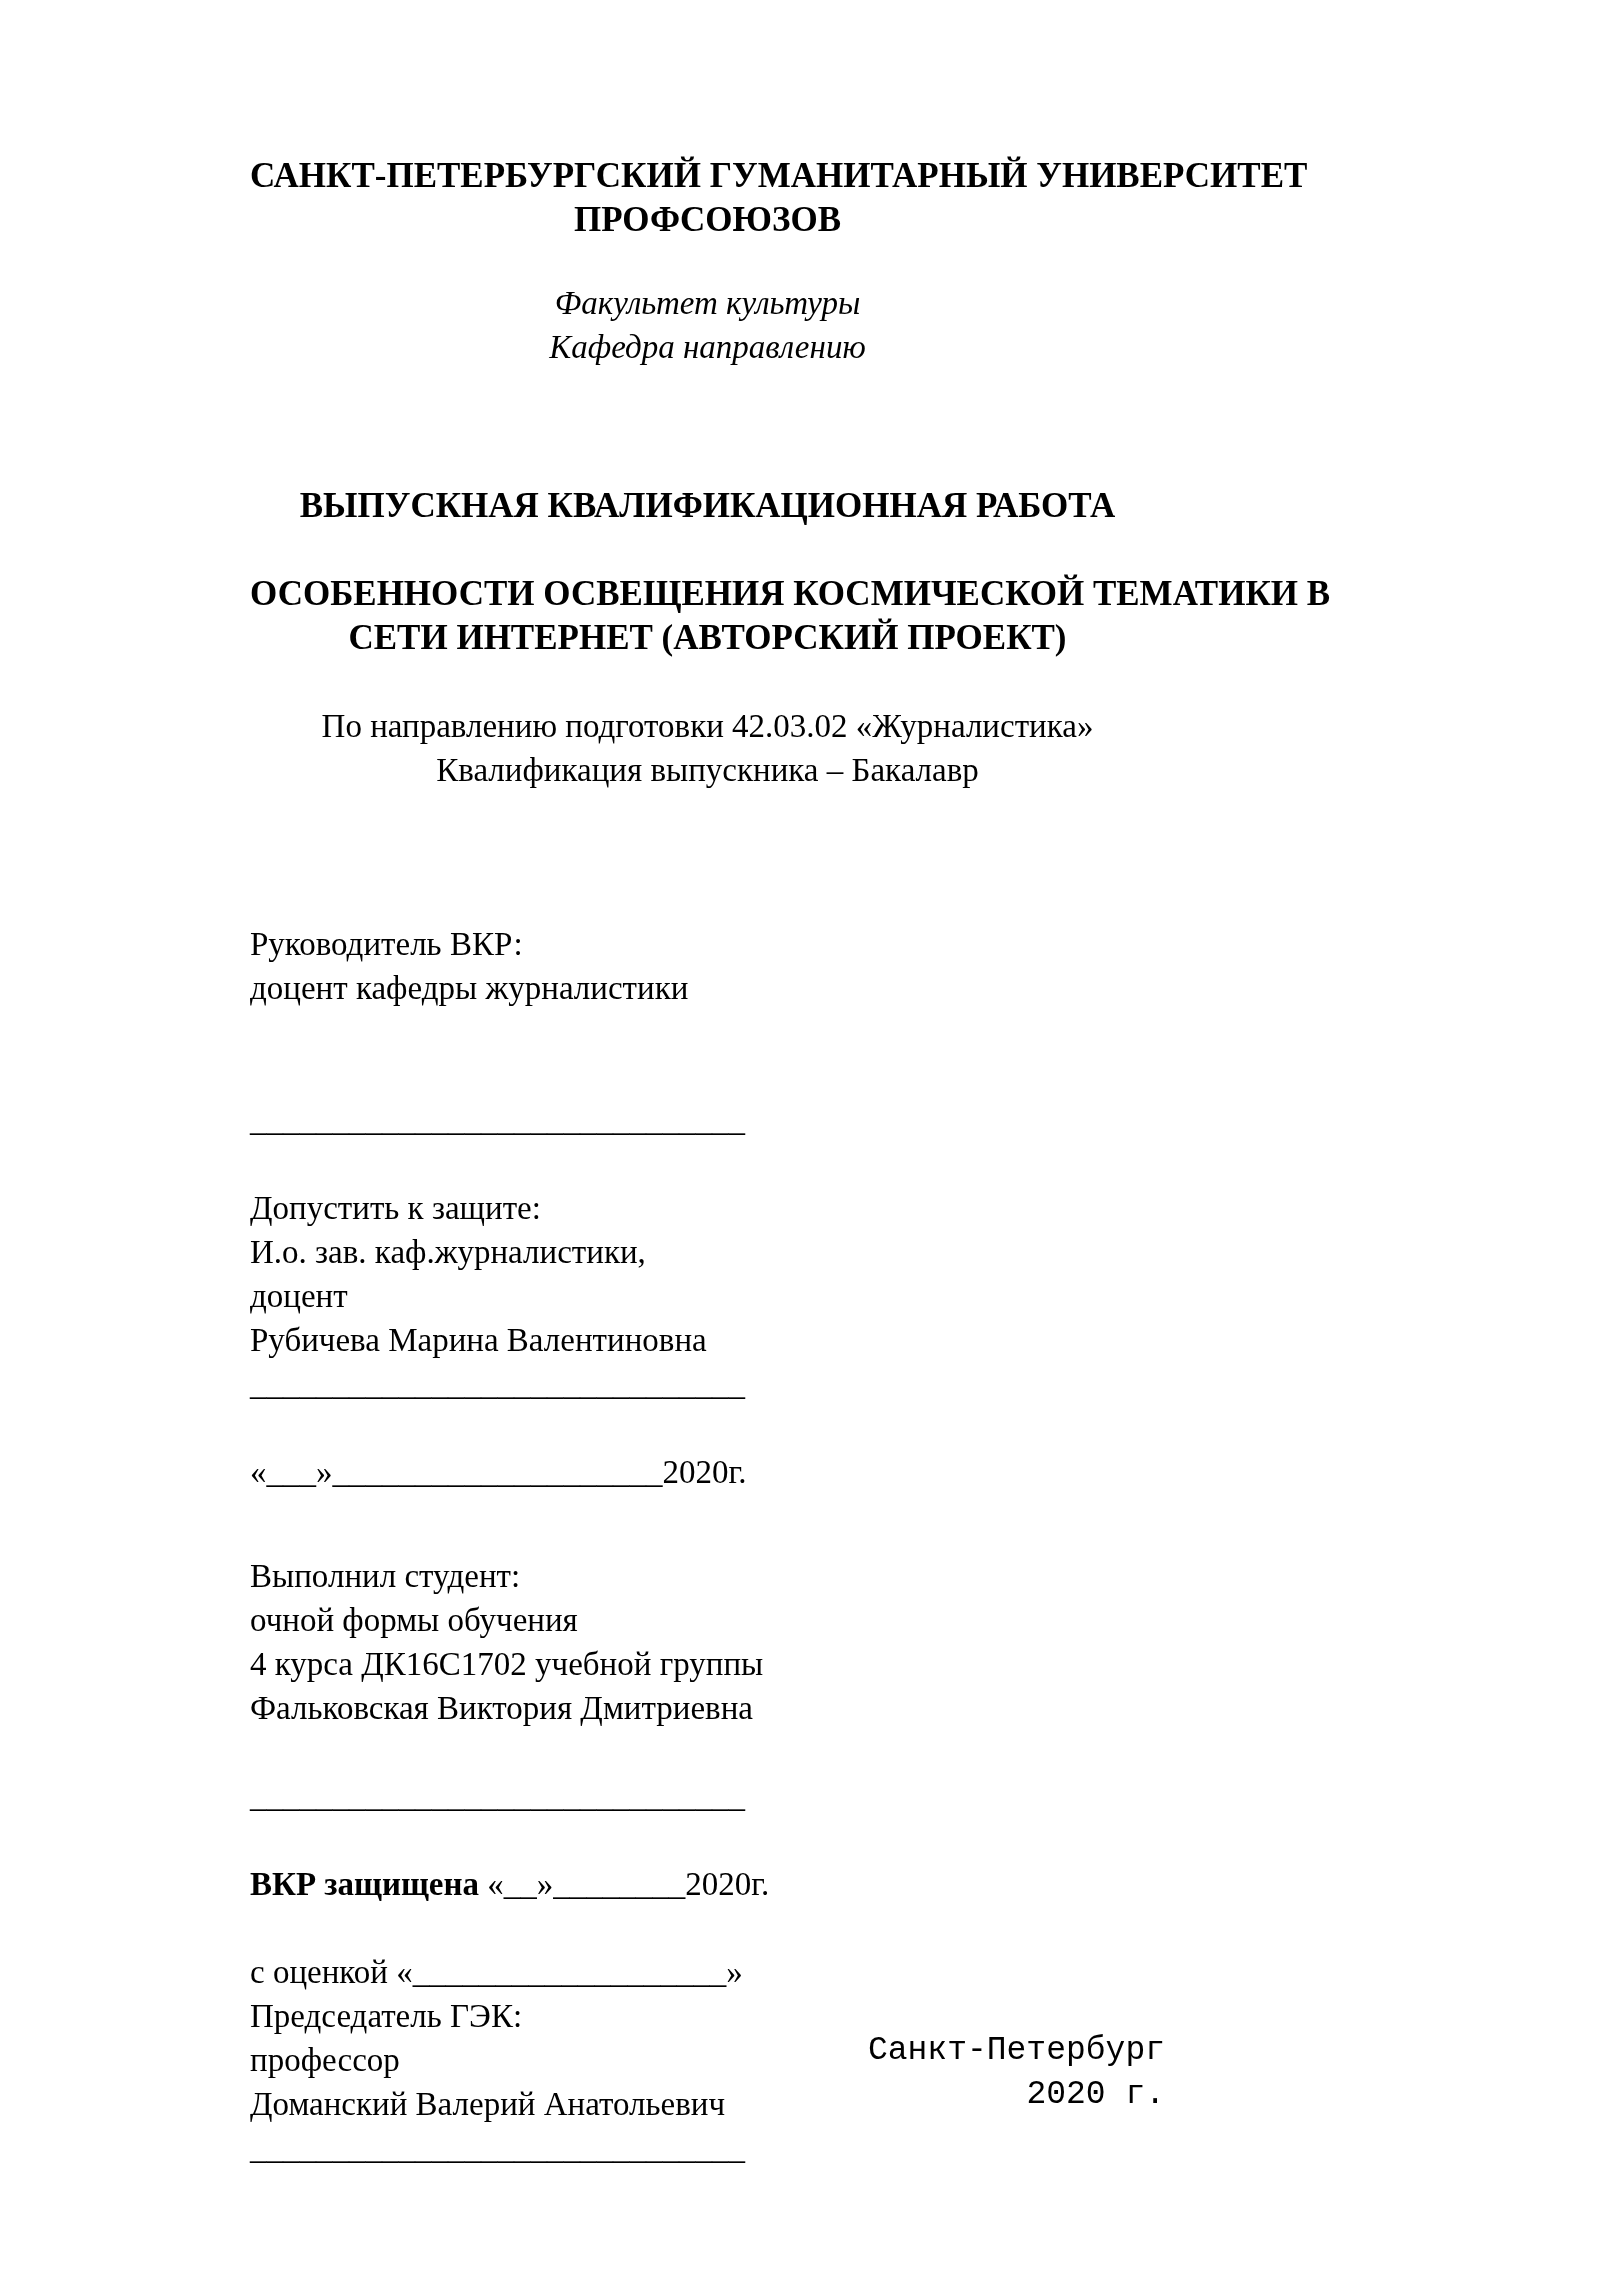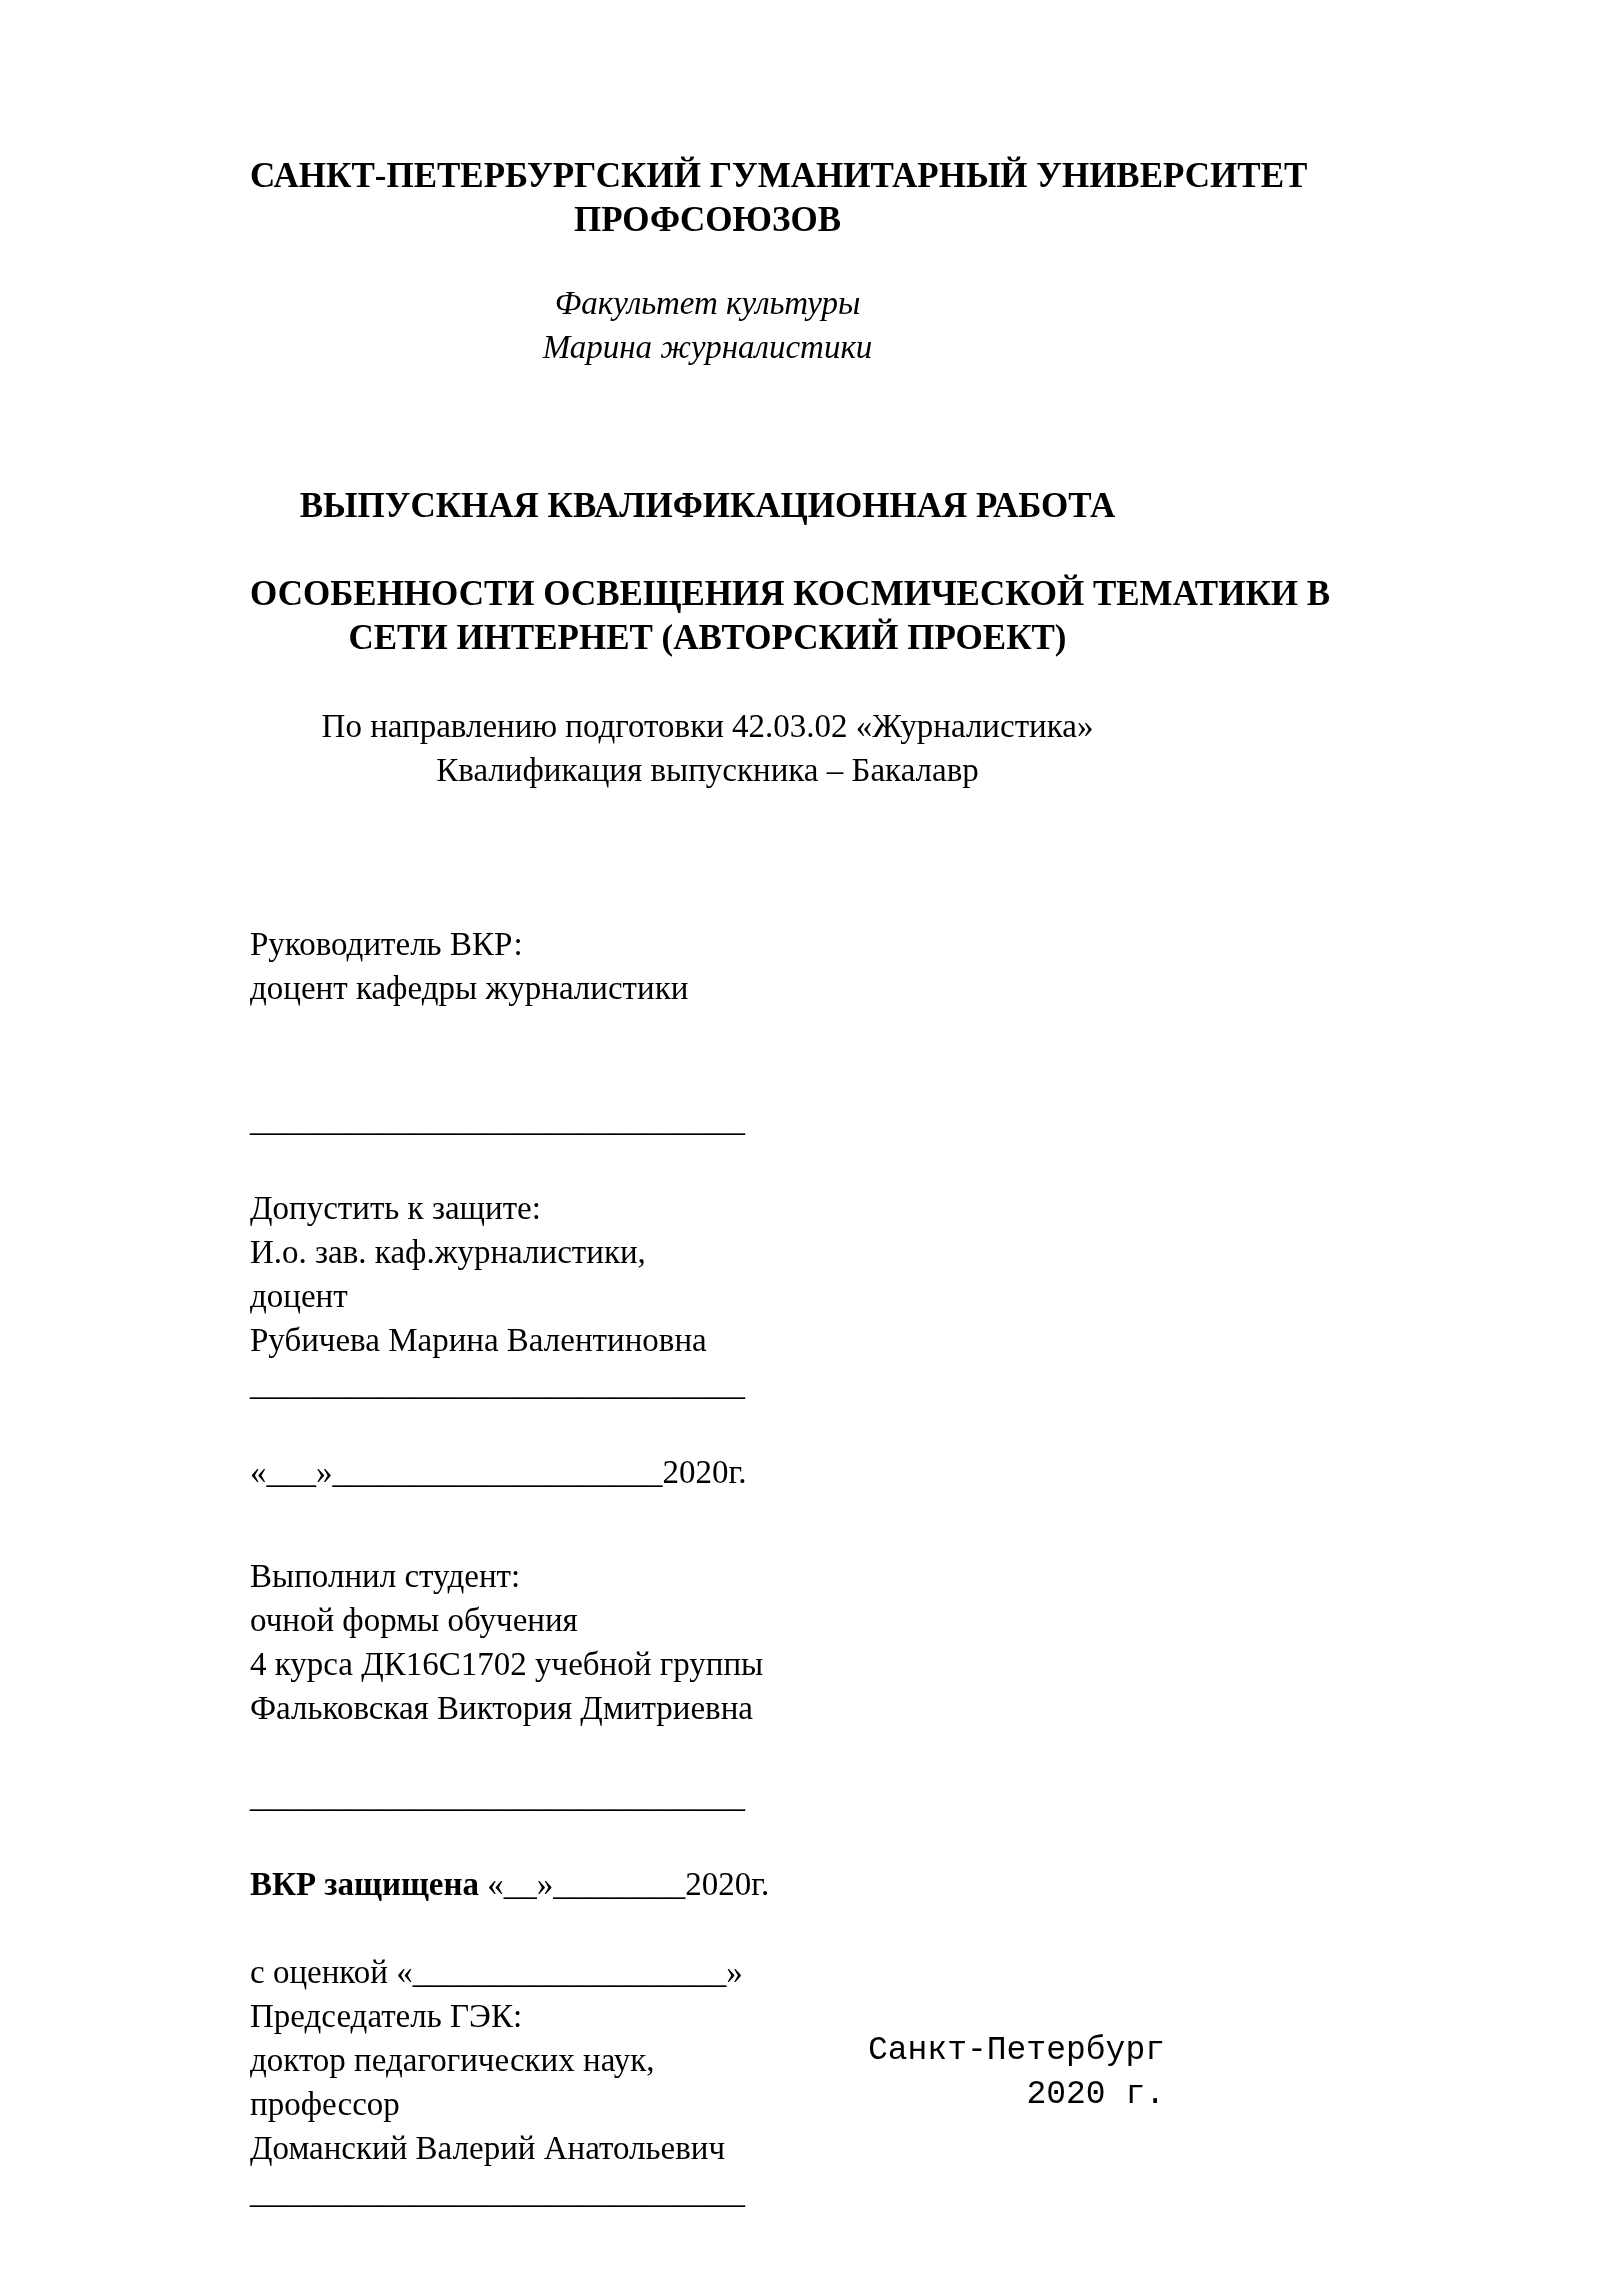--- a/index.html
+++ b/index.html
@@ -53,21 +53,21 @@
 
 <div class="page">
 
   <div class="center">
     <div class="line bold heading">САНКТ-ПЕТЕРБУРГСКИЙ ГУМАНИТАРНЫЙ УНИВЕРСИТЕТ</div>
     <div class="line bold heading">ПРОФСОЮЗОВ</div>
   </div>
 
   <div class="center faculty-block">
     <div class="line">Факультет культуры</div>
-    <div class="line">Марина журналистики</div>
+    <div class="line">Кафедра направлению</div>
   </div>
 
   <div class="center worktype-block">
     <div class="line bold heading">ВЫПУСКНАЯ КВАЛИФИКАЦИОННАЯ РАБОТА</div>
   </div>
 
   <div class="center thesis-title-block">
     <div class="line bold heading">ОСОБЕННОСТИ ОСВЕЩЕНИЯ КОСМИЧЕСКОЙ ТЕМАТИКИ В</div>
     <div class="line bold heading">СЕТИ ИНТЕРНЕТ (АВТОРСКИЙ ПРОЕКТ)</div>
   </div>
@@ -98,21 +98,20 @@
         <div class="line">очной формы обучения</div>
         <div class="line">4 курса ДК16С1702 учебной группы</div>
         <div class="line">Фальковская Виктория Дмитриевна</div>
         <div class="line">&nbsp;</div>
         <div class="line">______________________________</div>
         <div class="line">&nbsp;</div>
         <div class="line"><b>ВКР защищена</b> «__»________2020г.</div>
         <div class="line">&nbsp;</div>
         <div class="line">с оценкой «___________________»</div>
         <div class="line">Председатель ГЭК:</div>
-        <div class="line">доктор педагогических наук,</div>
         <div class="line">профессор</div>
         <div class="line">Доманский Валерий Анатольевич</div>
         <div class="line">______________________________</div>
       </div>
   </div>
 
   <div class="footer">
     <div class="line">Санкт-Петербург</div>
     <div class="line">2020 г.</div>
   </div>

